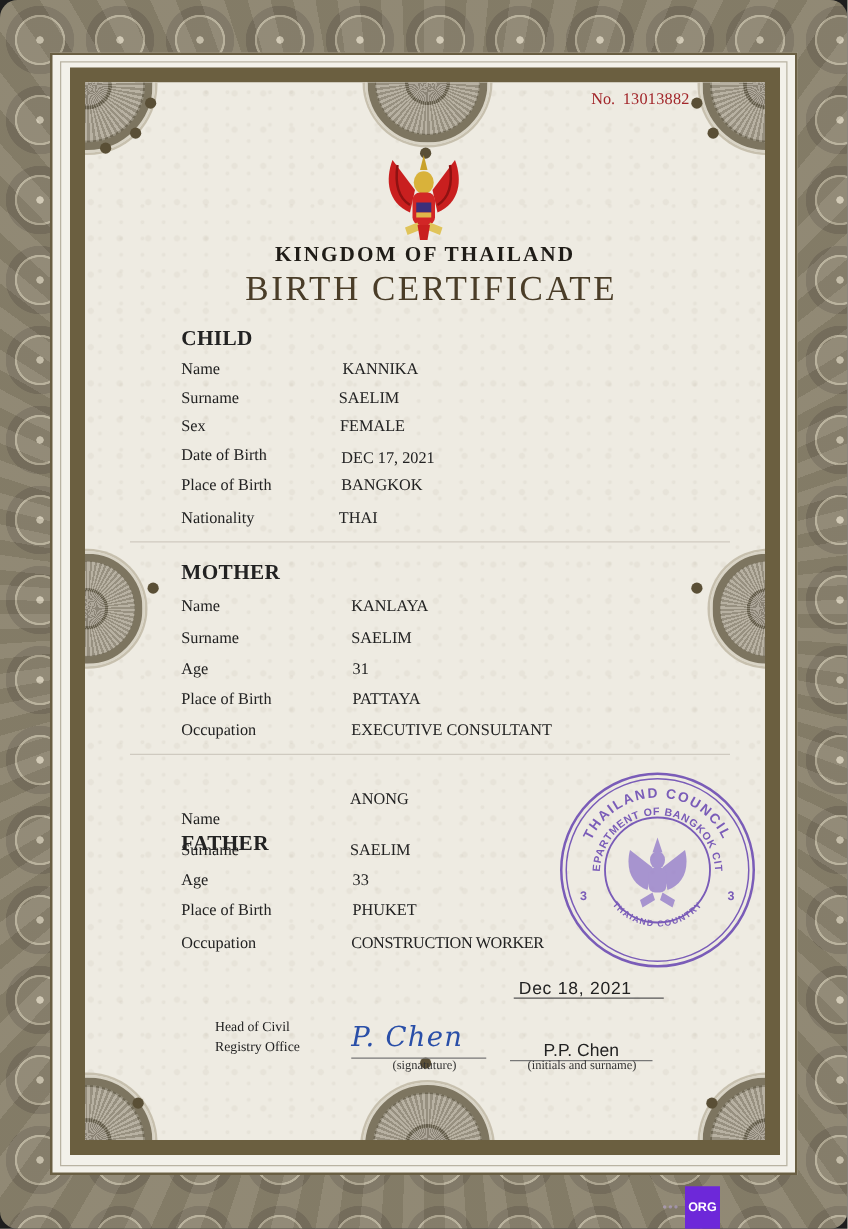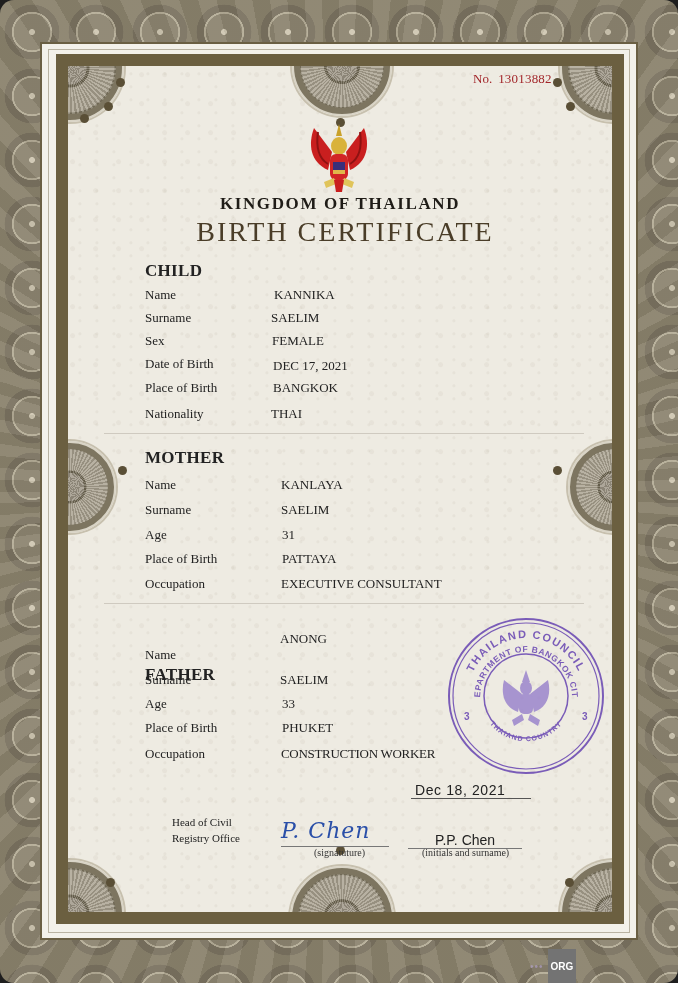--- a/index.html
+++ b/index.html
@@ -44,21 +44,21 @@
   .issued-lbl { position:absolute; left:104px; top:718px; font-size:16px; color:#222; }
   .issued-val { position:absolute; left:343px; top:716px; width:116px; font-family:"Liberation Sans","DejaVu Sans",sans-serif; font-size:14px; color:#222; border-bottom:1px solid #555; padding-left:4px; letter-spacing:0.6px; }
   .head-lbl { position:absolute; left:104px; top:748px; font-size:11px; color:#222; line-height:16px; }
   .sig { position:absolute; left:213px; top:752px; width:108px; height:28px; border-bottom:1px solid #777; font-family:"DejaVu Serif",serif; font-style:italic; color:#2a4fa8; font-size:22px; letter-spacing:1px; }
   .sig-cap { position:absolute; left:246px; top:781px; font-size:10px; color:#333; }
   .name-printed { position:absolute; left:340px; top:766px; width:114px; font-family:"Liberation Sans","DejaVu Sans",sans-serif; font-size:14px; color:#222; text-align:center; border-bottom:1px solid #777; }
   .name-cap { position:absolute; left:354px; top:781px; font-size:10px; color:#333; }
   .stamp { position:absolute; left:378px; top:550px; width:160px; height:160px; }
   .watermark { position:absolute; left:530px; top:958px; height:16px; display:flex; align-items:center; gap:4px; font-family:"Liberation Sans",sans-serif; font-size:10px; }
   .watermark .txt { color:rgba(190,170,230,0.5); letter-spacing:1px; }
-  .watermark .org { background:#737373; color:#fff; padding:12px 3px; font-weight:bold; }
+  .watermark .org { background:#6d28d9; color:#fff; padding:12px 3px; font-weight:bold; }
 </style>
 </head>
 <body>
 
 <div class="ornament-band"></div>
 <div class="white-frame"></div>
 <div class="white-frame-inner"></div>
 <div class="olive-frame"></div>
 
 <div class="paper">

